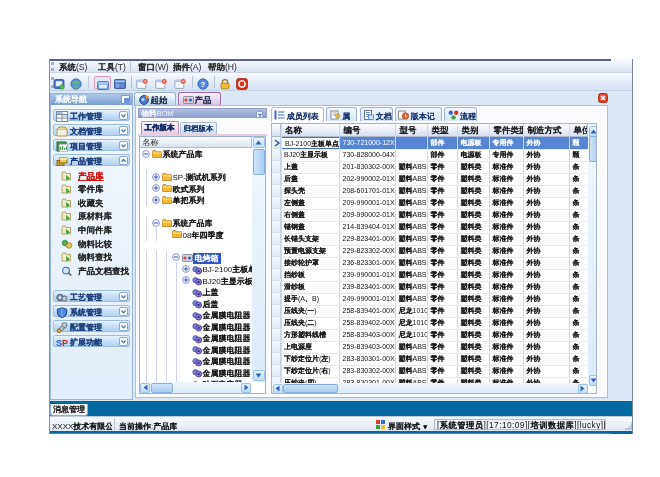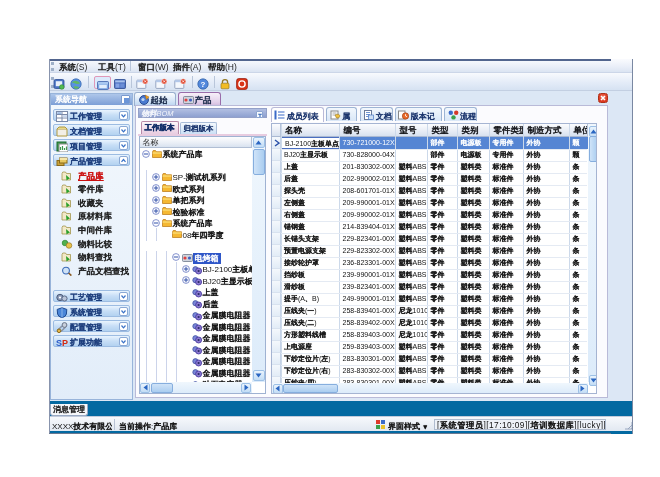--- a/index.html
+++ b/index.html
@@ -19,21 +19,21 @@
 .navbtn .ic{position:absolute;left:2px;top:1px;}
 .navbtn .tx{position:absolute;left:16px;top:2px;}
 .navbtn .tx .cjk{-webkit-text-stroke:0.45px #1c3d7c;}
 .chev{position:absolute;right:1px;top:1px;width:9px;height:9px;background:#fff;border:1px solid #8aa8d4;border-radius:2px;}
 .navitem{left:8px;width:74px;height:11px;font-size:8.5px;color:#1a1a1a;}
 .navitem .ic{position:absolute;left:2px;top:0px;}
 .navitem .tx{position:absolute;left:19px;top:0px;}
 .doctab{top:32.5px;height:14px;border:1px solid #9ab0cf;border-bottom:none;border-radius:3px 3px 0 0;font-size:8.5px;color:#1a2a4a;}
 .pagepanel{left:85.5px;top:46px;width:473px;height:293px;border:1px solid #b9bad8;background:#fbfbfe;}
 .bompanel{left:2px;top:2px;width:129px;height:288px;}
-.bomhead{left:0;top:0;width:129.5px;height:10px;background:linear-gradient(#b2bfe2,#8da0d0);color:#f4f6fc;font-size:7.5px;line-height:9.5px;padding-left:3px;border:1px solid #93a0c8;font-style:italic;}
+.bomhead{left:0;top:0;width:129.5px;height:10px;background:linear-gradient(#b2bfe2,#8da0d0);color:#f4f6fc;font-size:7.5px;line-height:9.5px;padding-left:3px;border:1px solid #93a0c8;}
 .vtab{position:absolute;height:13px;border:1px solid #a8bcd8;border-bottom:none;border-radius:2px 2px 0 0;font-size:7.5px;text-align:center;color:#15306a;}
 .treebox{left:1px;top:27.5px;width:127.5px;height:258.5px;background:#fff;border:1px solid #9fb2d2;overflow:hidden;}
 .colhead{background:linear-gradient(#fdfdfe,#e9eef6 60%,#d8e2ef);border-bottom:1px solid #b0bed4;border-right:1px solid #b0bed4;font-size:8px;color:#222;}
 .trow{position:absolute;height:12px;font-size:8px;color:#111;white-space:nowrap;}
 .gridwrap{left:135.5px;top:16.5px;width:326px;height:271px;background:#fff;border:1px solid #a5b4d2;overflow:hidden;}
 .gtab{position:absolute;top:1px;height:13.5px;border:1px solid #9db4d4;border-bottom:none;border-radius:3px 3px 0 0;background:linear-gradient(#f2f7fd,#d9e7f7);font-size:8px;color:#17316a;}
 .gcell{position:absolute;font-size:7px;color:#111;white-space:nowrap;overflow:hidden;}
 .ghead{background:linear-gradient(#fbfcfe,#e7ecf5 60%,#d7e1ef);border-right:1px solid #b6c3d8;border-bottom:1px solid #aab9d2;font-size:8.5px;color:#15161a;}
 .vline{position:absolute;width:1px;background:#ccd9ea;}
 .hline{position:absolute;height:1px;background:#e4eaf3;}
@@ -339,32 +339,20 @@
             <span style="position:absolute;left:6px;top:-1px;width:1px;height:13px;border-left:1px solid #ccd4ea;"></span>
             <span style="position:absolute;left:12px;top:1.5px;"><svg width="8" height="8" viewBox="0 0 8 8" style="">
                 <circle cx="4" cy="4" r="3.4" fill="#fdfdff" stroke="#7888c8" stroke-width="0.9"></circle>
                 <path d="M1.8 4 L6.2 4 M4 1.8 L4 6.2" stroke="#3050a8" stroke-width="1"></path>
               </svg></span>
             <span style="position:absolute;left:22px;top:1.5px;"><svg width="10" height="8" viewBox="0 0 10 8" style="">
                 <path d="M0.5 2 L0.5 7.5 L9.5 7.5 L9.5 1.8 L4.5 1.8 L3.5 0.5 L1.2 0.5 Z" fill="#f5b832" stroke="#c08020" stroke-width="0.8"></path>
                 <path d="M0.5 3 L9.5 3" stroke="#fde98c" stroke-width="1"></path>
               </svg></span>
             <span style="position:absolute;left:33px;top:1px;"><span class="cjk">单把系列</span></span>
-          </div>
-<div class="trow" style="left:0;top:69.1px;width:112px;">
-            <span style="position:absolute;left:6px;top:-1px;width:1px;height:13px;border-left:1px solid #ccd4ea;"></span>
-            <span style="position:absolute;left:12px;top:1.5px;"><svg width="8" height="8" viewBox="0 0 8 8" style="">
-                <circle cx="4" cy="4" r="3.4" fill="#fdfdff" stroke="#7888c8" stroke-width="0.9"></circle>
-                <path d="M1.8 4 L6.2 4 M4 1.8 L4 6.2" stroke="#3050a8" stroke-width="1"></path>
-              </svg></span>
-            <span style="position:absolute;left:22px;top:1.5px;"><svg width="10" height="8" viewBox="0 0 10 8" style="">
-                <path d="M0.5 2 L0.5 7.5 L9.5 7.5 L9.5 1.8 L4.5 1.8 L3.5 0.5 L1.2 0.5 Z" fill="#f5b832" stroke="#c08020" stroke-width="0.8"></path>
-                <path d="M0.5 3 L9.5 3" stroke="#fde98c" stroke-width="1"></path>
-              </svg></span>
-            <span style="position:absolute;left:33px;top:1px;"><span class="cjk">检验标准</span></span>
           </div>
 <div class="trow" style="left:0;top:80.6px;width:112px;">
             <span style="position:absolute;left:6px;top:-1px;width:1px;height:13px;border-left:1px solid #ccd4ea;"></span>
             <span style="position:absolute;left:12px;top:1.5px;"><svg width="8" height="8" viewBox="0 0 8 8" style="">
                 <circle cx="4" cy="4" r="3.4" fill="#fdfdff" stroke="#7888c8" stroke-width="0.9"></circle>
                 <path d="M1.8 4 L6.2 4" stroke="#3050a8" stroke-width="1"></path>
               </svg></span>
             <span style="position:absolute;left:22px;top:1.5px;"><svg width="10" height="8" viewBox="0 0 10 8" style="">
                 <path d="M0.5 2 L0.5 7.5 L9.5 7.5 L9.5 1.8 L4.5 1.8 L3.5 0.5 L1.2 0.5 Z" fill="#f5b832" stroke="#c08020" stroke-width="0.8"></path>
                 <path d="M0.5 3 L9.5 3" stroke="#fde98c" stroke-width="1"></path>

